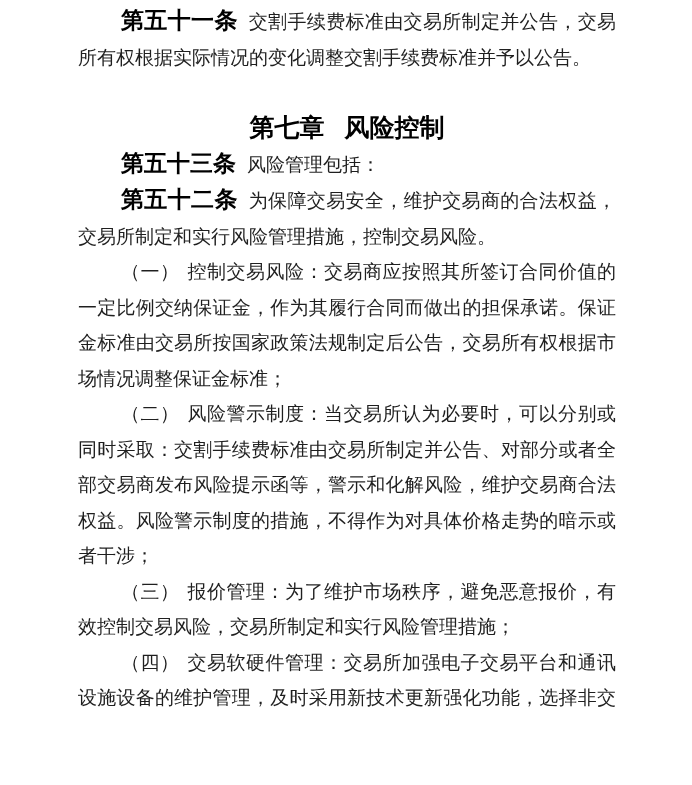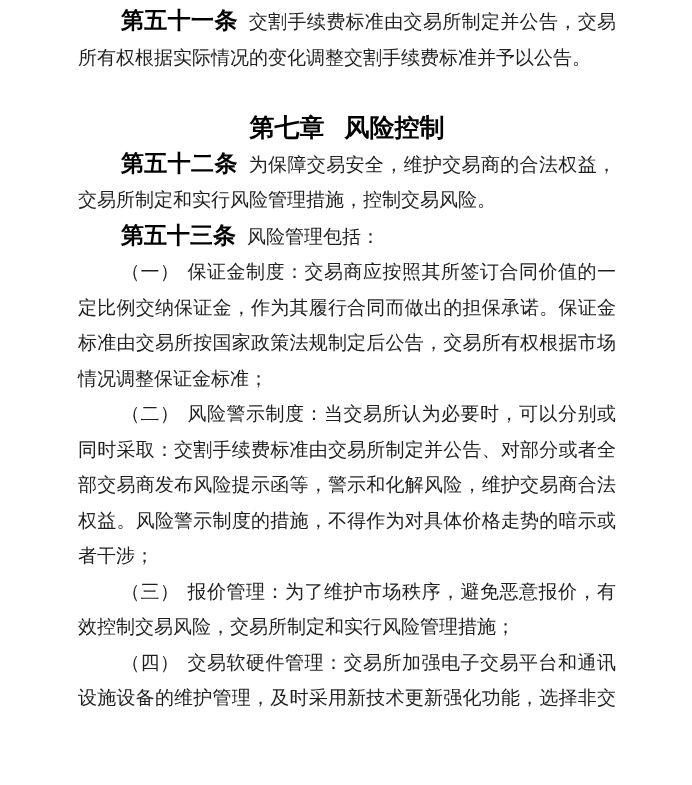--- a/index.html
+++ b/index.html
@@ -51,25 +51,25 @@
 </style>
 </head>
 <body>
 
 <div class="page">
 
   <p class="para"><span class="article-label">第五十一条</span><span>交割手续费标准由交易所制定并公告，交易所有权根据实际情况的变化调整交割手续费标准并予以公告。</span></p>
 
   <h2 class="chapter"><span class="chapter-label">第七章</span><span>风险控制</span></h2>
 
+  <p class="para"><span class="article-label">第五十三条</span><span>风险管理包括：</span></p>
+
   <p class="para"><span class="article-label">第五十二条</span><span>为保障交易安全，维护交易商的合法权益，交易所制定和实行风险管理措施，控制交易风险。</span></p>
 
-  <p class="para"><span class="article-label">第五十三条</span><span>风险管理包括：</span></p>
-
-  <p class="para"><span class="item-label">（一）</span><span>保证金制度：交易商应按照其所签订合同价值的一定比例交纳保证金，作为其履行合同而做出的担保承诺。保证金标准由交易所按国家政策法规制定后公告，交易所有权根据市场情况调整保证金标准；</span></p>
+  <p class="para"><span class="item-label">（一）</span><span>控制交易风险：交易商应按照其所签订合同价值的一定比例交纳保证金，作为其履行合同而做出的担保承诺。保证金标准由交易所按国家政策法规制定后公告，交易所有权根据市场情况调整保证金标准；</span></p>
 
   <p class="para"><span class="item-label">（二）</span><span>风险警示制度：当交易所认为必要时，可以分别或同时采取：交割手续费标准由交易所制定并公告、对部分或者全部交易商发布风险提示函等，警示和化解风险，维护交易商合法权益。风险警示制度的措施，不得作为对具体价格走势的暗示或者干涉；</span></p>
 
   <p class="para"><span class="item-label">（三）</span><span>报价管理：为了维护市场秩序，避免恶意报价，有效控制交易风险，交易所制定和实行风险管理措施；</span></p>
 
   <p class="para"><span class="item-label">（四）</span><span>交易软硬件管理：交易所加强电子交易平台和通讯设施设备的维护管理，及时采用新技术更新强化功能，选择非交易时间检修，尽量避免设施设备故障造成交易的中断，保障交易环境安全；</span></p>
 
 </div>
 
 </body></html>

